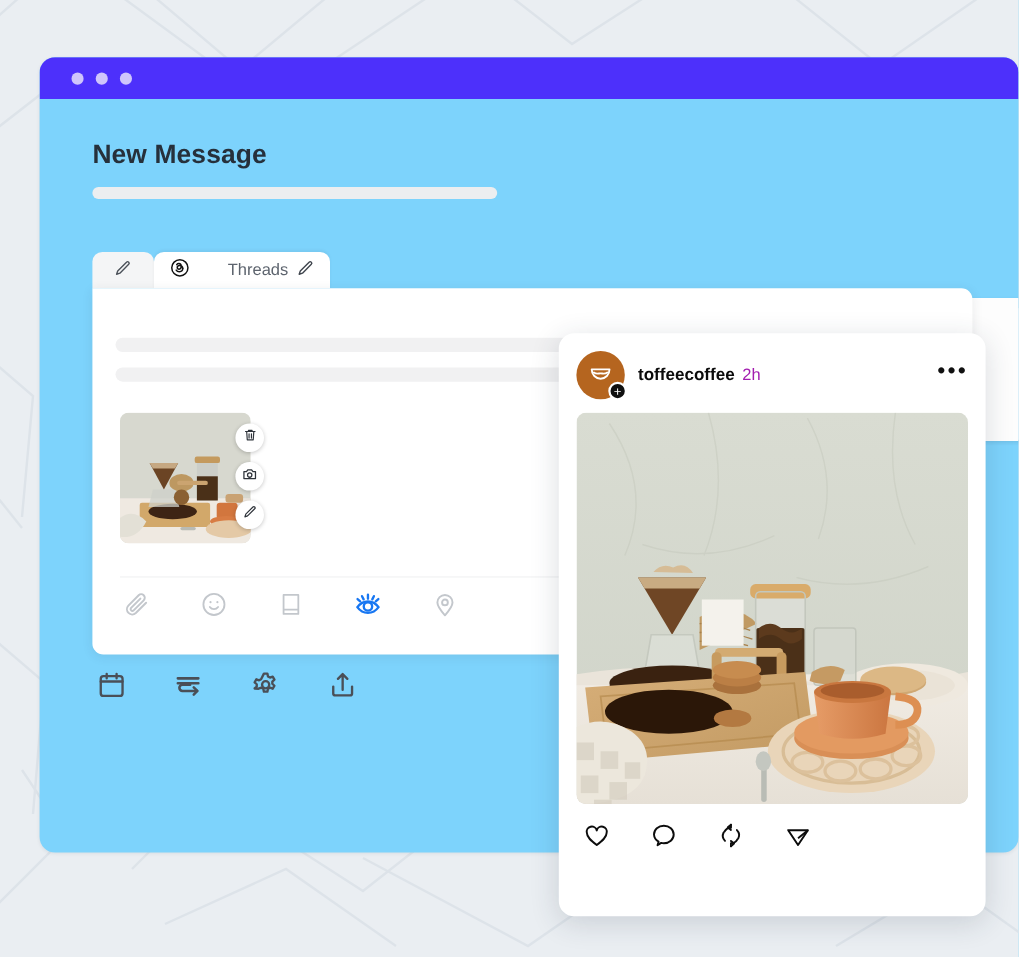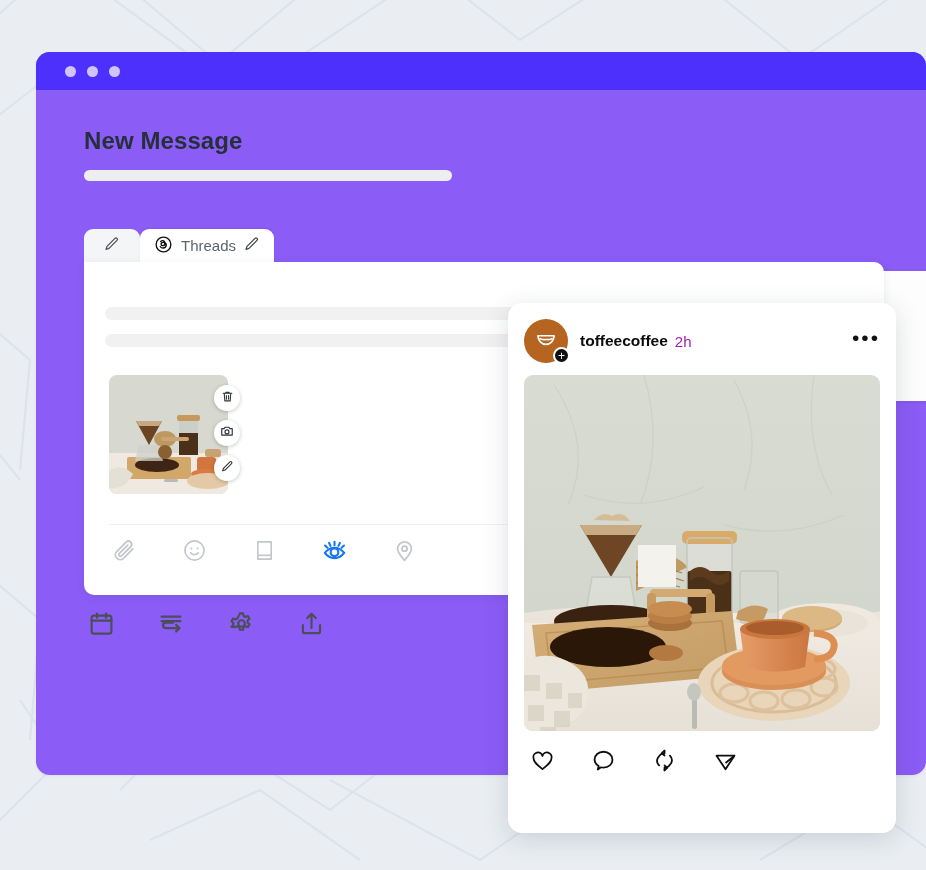--- a/index.html
+++ b/index.html
@@ -25,21 +25,21 @@
     z-index: 0;
   }
 
   
   #app-window {
     position: absolute;
     left: 36px;
     top: 52px;
     width: 890px;
     height: 723px;
-    background: #8b5cf6;
+    background: #7dd3fc;
     border-radius: 14px 14px 14px 14px;
     z-index: 2;
     overflow: hidden;
     box-shadow: 0 1px 3px rgba(40,50,70,.07);
   }
 
   #titlebar {
     height: 38px;
     background: #4d30fb;
     display: flex;
@@ -86,21 +86,21 @@
     align-items: center;
     gap: 8px;
     padding: 0 14px;
     border-radius: 9px 9px 0 0;
     font-size: 15px;
     color: #6f7680;
     position: relative;
   }
   .tab.inactive { background: #f4f5f6; width: 56px; justify-content: center; }
   .tab.active   { background: #ffffff; box-shadow: 0 -1px 3px rgba(0,0,0,.05); }
-  .tab.active .tab-label { color: #5d646e; }
+  .tab.active .tab-label { color: #5d646e; margin-left: 26px; }
 
   
   #composer-back2 {
     position: absolute;
     left: 66px; top: 228px;
     width: 880px; height: 120px;
     background: #fbfbfc;
     border-radius: 12px;
     box-shadow: 0 1px 4px rgba(40,50,70,.07);
   }
@@ -206,21 +206,21 @@
     display: flex; align-items: center; justify-content: center;
   }
   #avatar-add-badge {
     position: absolute; right: -2px; bottom: -1px;
     width: 17px; height: 17px; border-radius: 50%;
     background: #101010;
     border: 2px solid #fff;
     display: flex; align-items: center; justify-content: center;
     color: #fff; font-size: 12px; line-height: 1;
   }
-  #post-user { margin-left: 12px; display: flex; align-items: center; gap: 7px; flex: 1; }
+  #post-user { margin-left: 12px; display: flex; align-items: flex-start; gap: 7px; flex: 1; }
   #post-username { font-size: 15.5px; font-weight: bold; color: #0b0b0b; }
   #post-time { font-size: 15px; color: #a21caf; }
   #post-more {
     font-size: 21px; color: #111; letter-spacing: 2px;
     line-height: .4; padding-bottom: 6px;
   }
   #post-caption {
     margin-top: 12px;
     font-size: 15.5px;
     color: #121212;

